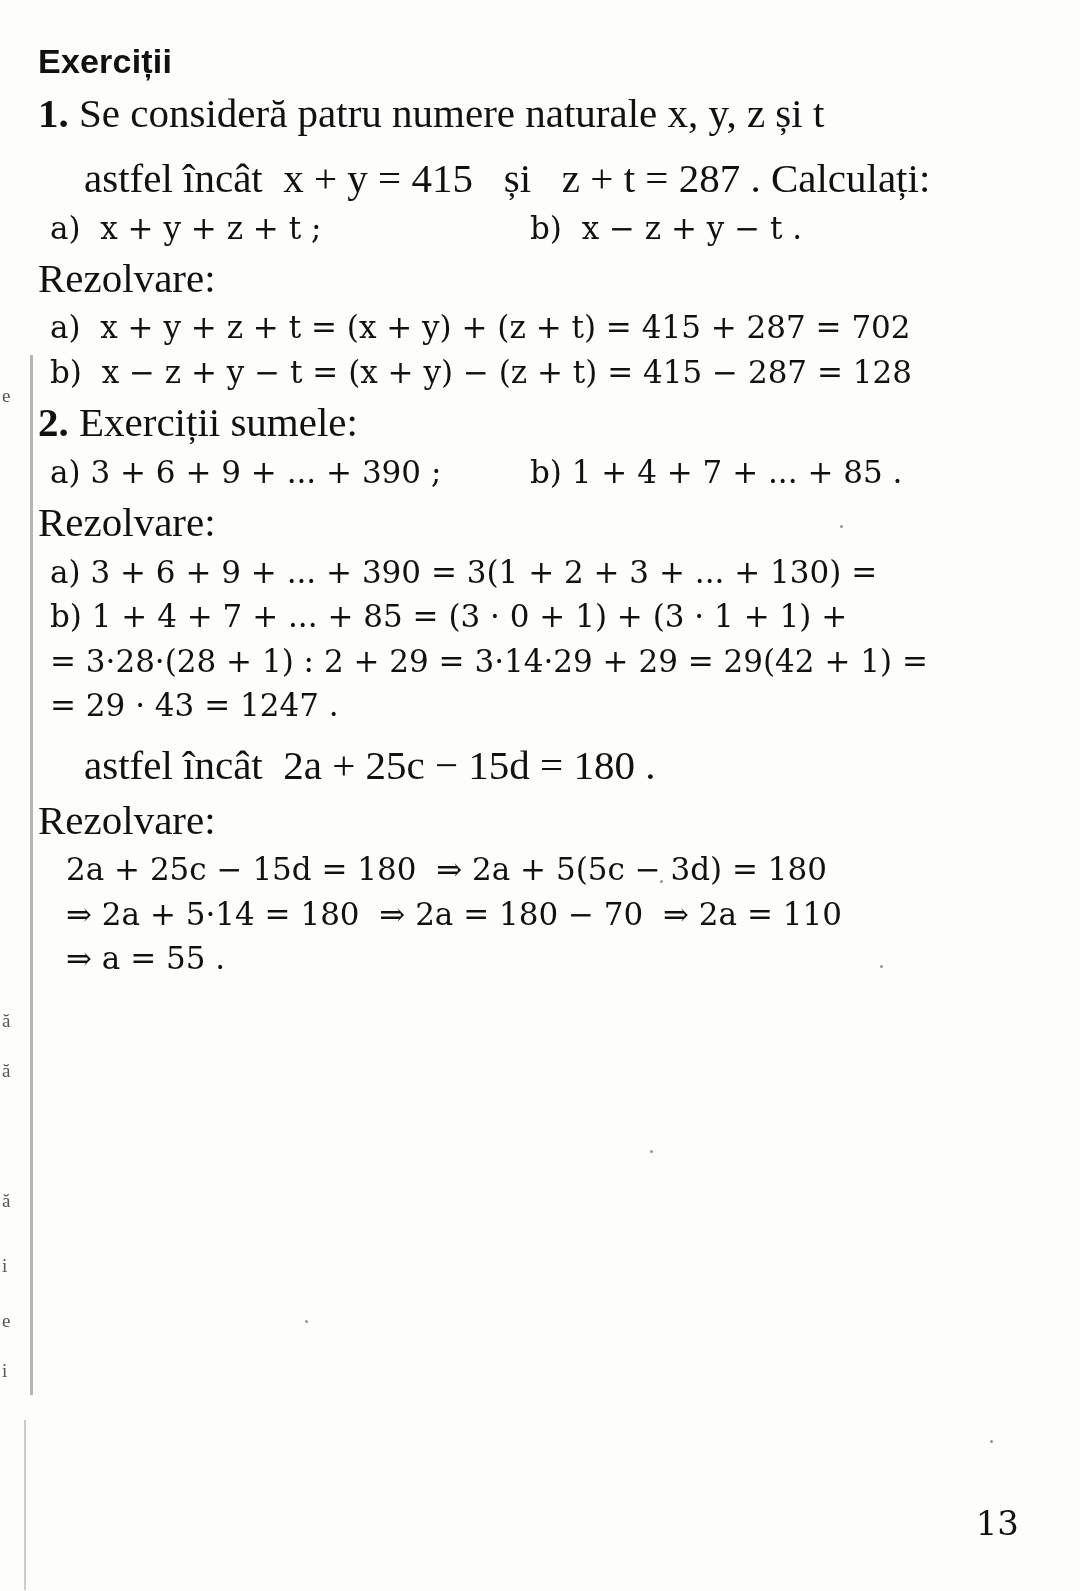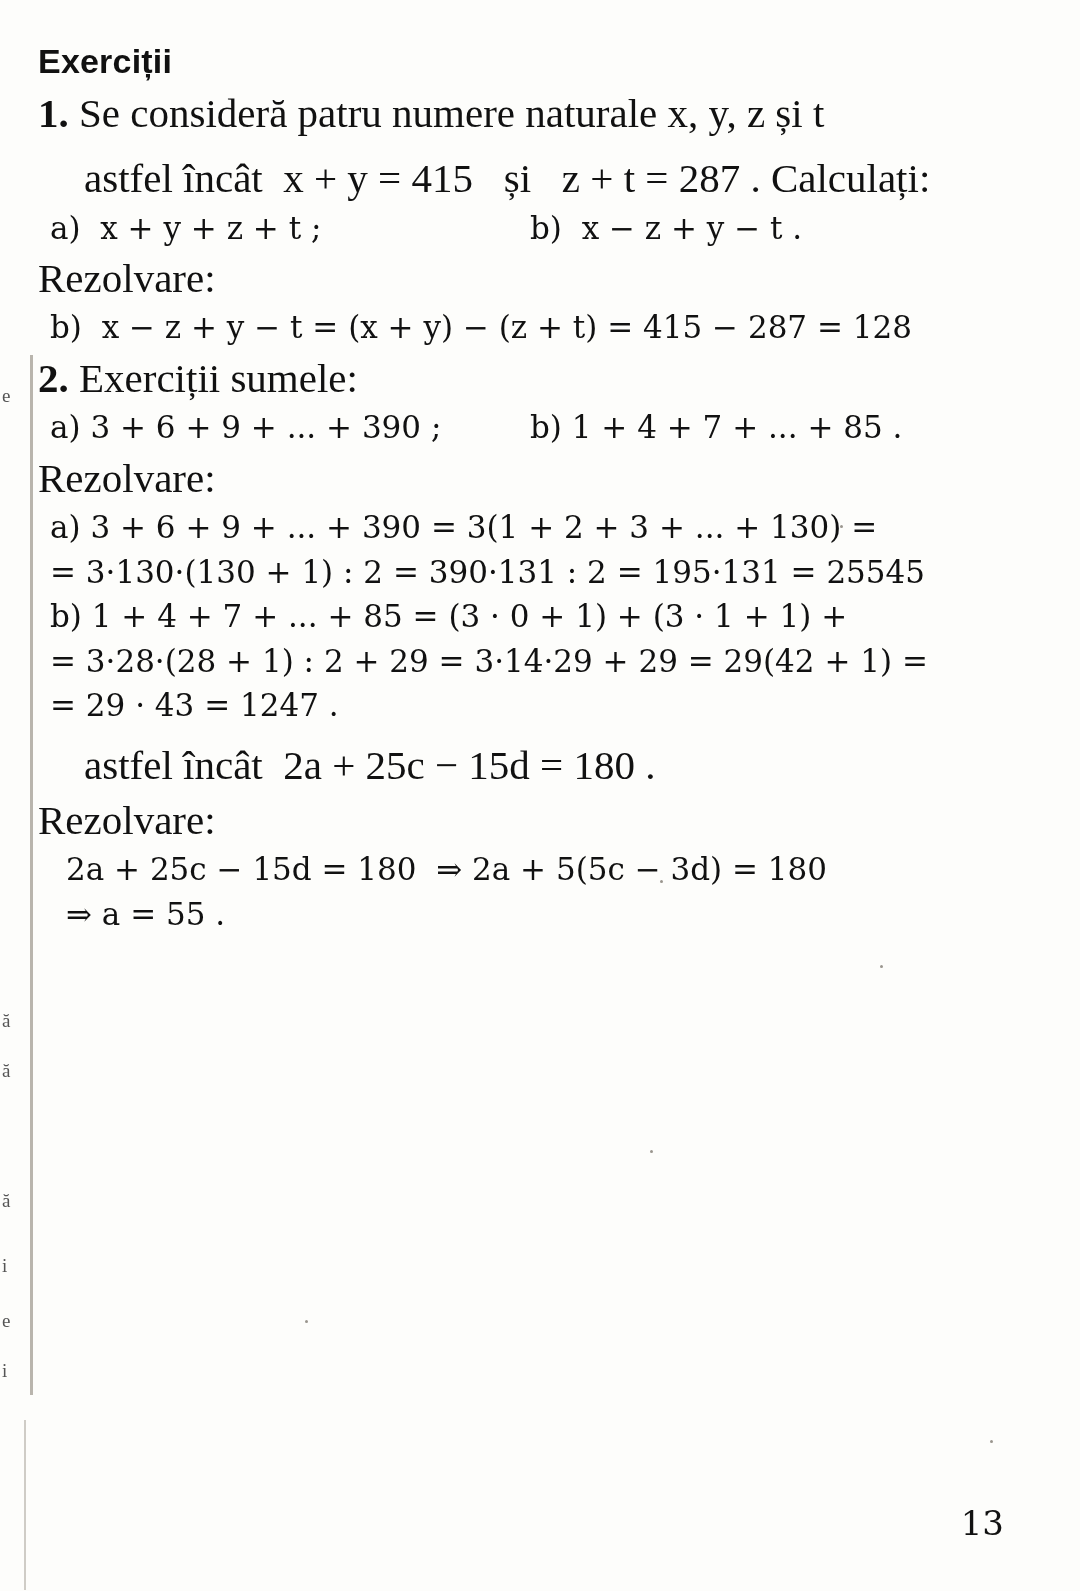--- a/index.html
+++ b/index.html
@@ -77,21 +77,21 @@
   }
   .indent1 { padding-left: 12px; }
   .indent2 { padding-left: 46px; margin-top: 12px; }
   .indent3 { padding-left: 28px; }
   .bold { font-weight: bold; }
   .two-col { display: flex; }
   .two-col .c1 { width: 480px; white-space: pre; }
   .two-col .c2 { white-space: pre; }
   .pagenum {
     position: absolute;
-    right: 76px;
+    right: 61px;
     bottom: 48px;
     font-family: "DejaVu Serif", serif;
     font-size: 34px;
   }
   .speck {
     position: absolute;
     width: 3px;
     height: 3px;
     background: #9a968e;
     border-radius: 50%;
@@ -126,40 +126,41 @@
     <div class="ttl">Exerciții</div>
 
     <div>
       <div class="line"><span class="bold">1.</span> <span>Se consideră patru numere naturale x, y, z și t</span></div>
       <div class="line indent2">astfel încât  x + y = 415   și   z + t = 287 . Calculați:</div>
       <div class="two-col">
         <div class="c1 mathline indent1">a)  x + y + z + t ;</div>
         <div class="c2 mathline">b)  x − z + y − t .</div>
       </div>
       <div class="line">Rezolvare:</div>
+      <div class="mathline indent1">a)  x + y + z + t = (x + y) + (z + t) = 415 + 287 = 702</div>
       <div class="mathline indent1">b)  x − z + y − t = (x + y) − (z + t) = 415 − 287 = 128</div>
     </div>
 
     <div>
       <div class="line"><span class="bold">2.</span> <span>Exerciții sumele:</span></div>
       <div class="two-col">
         <div class="c1 mathline indent1">a) 3 + 6 + 9 + ... + 390 ;</div>
         <div class="c2 mathline">b) 1 + 4 + 7 + ... + 85 .</div>
       </div>
       <div class="line">Rezolvare:</div>
       <div class="mathline indent1">a) 3 + 6 + 9 + ... + 390 = 3(1 + 2 + 3 + ... + 130) =</div>
-      <div class="mathline indent1">= 3·130·(130 + 1) : 2 = 390·131 : 2 = 195·131 = 25545</div>
       <div class="mathline indent1">b) 1 + 4 + 7 + ... + 85 = (3 · 0 + 1) + (3 · 1 + 1) +</div>
       <div class="mathline indent1">= 3·28·(28 + 1) : 2 + 29 = 3·14·29 + 29 = 29(42 + 1) =</div>
       <div class="mathline indent1">= 29 · 43 = 1247 .</div>
     </div>
 
     <div>
       <div class="line indent2">astfel încât  2a + 25c − 15d = 180 .</div>
       <div class="line">Rezolvare:</div>
       <div class="mathline indent3">2a + 25c − 15d = 180  ⇒ 2a + 5(5c − 3d) = 180</div>
+      <div class="mathline indent3">⇒ 2a + 5·14 = 180  ⇒ 2a = 180 − 70  ⇒ 2a = 110</div>
       <div class="mathline indent3">⇒ a = 55 .</div>
     </div>
 
   </div>
 
   <div class="pagenum">13</div>
 </div>
 
 </body></html>

